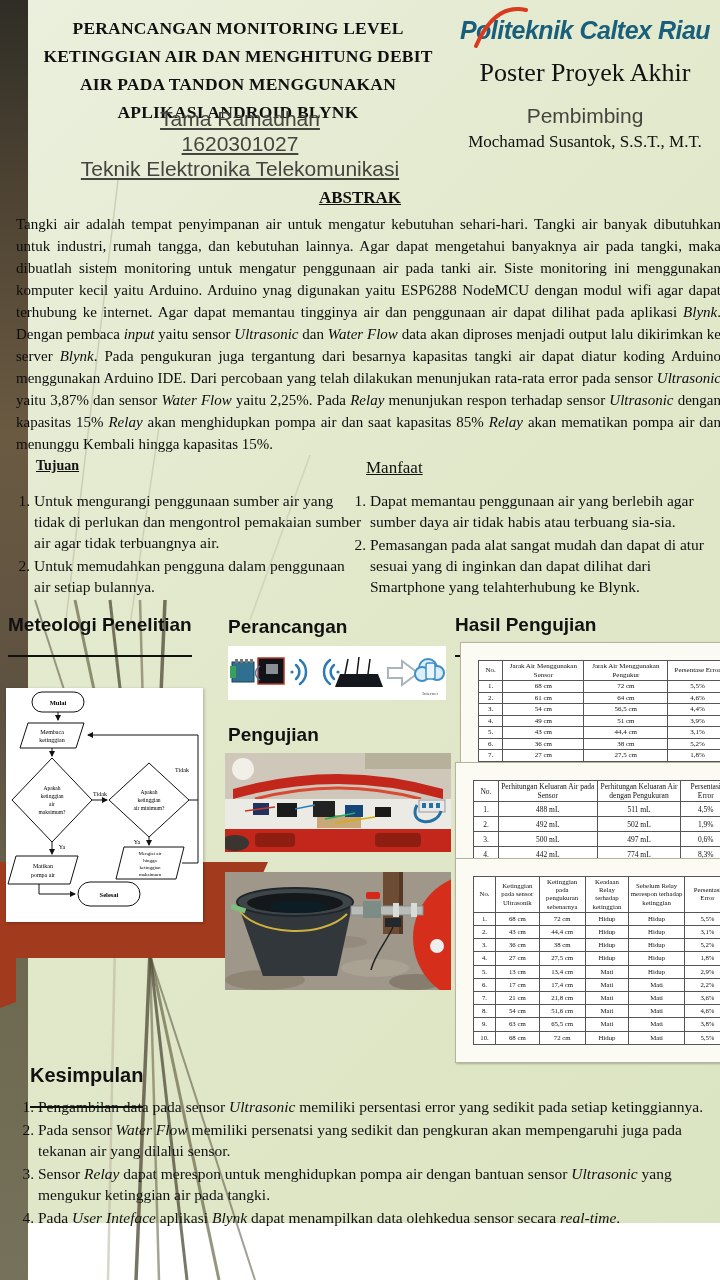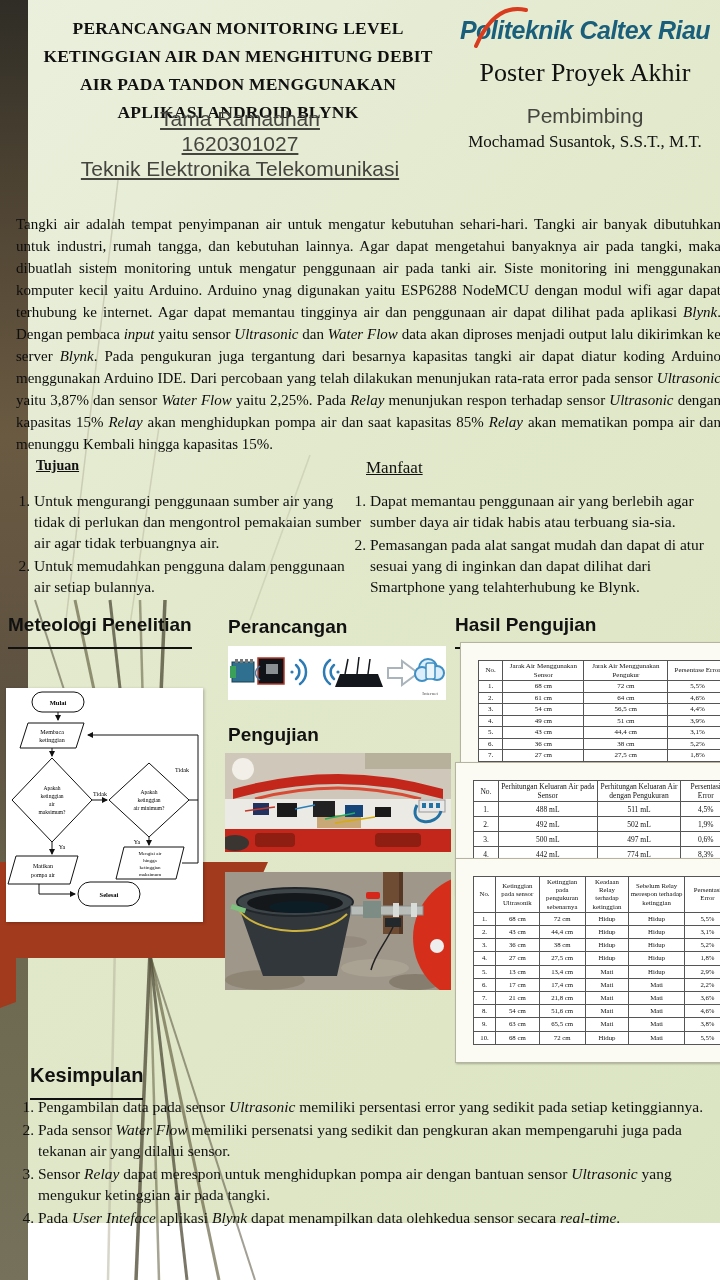--- a/index.html
+++ b/index.html
@@ -39,21 +39,21 @@
   
   .tujuan-heading{left:36px;top:458px;font-weight:bold;font-size:14px;text-decoration:underline;}
   .manfaat-heading{left:366px;top:458px;font-size:17px;text-decoration:underline;text-align:right;}
   ol.goal-list{margin:0;padding-left:22px;font-size:15.5px;line-height:21px;}
   .tujuan-list{left:12px;top:490px;width:330px;}
   .manfaat-list{left:348px;top:490px;width:352px;}
   ol.goal-list li{margin-bottom:2px;}
 
   
   .sec-h{font-family:"Liberation Sans",sans-serif;font-weight:bold;font-size:19px;
-         border-bottom:2px solid #111;padding-bottom:11px;white-space:nowrap;}
+         border-bottom:2px solid #111;padding-bottom:19px;white-space:nowrap;}
   .h-metodologi{left:8px;top:614px;}
   .h-perancangan{left:228px;top:616px;}
   .h-pengujian{left:228px;top:724px;}
   .h-hasil{left:455px;top:614px;}
   .h-kesimpulan{left:30px;top:1064px;font-size:20px;}
 
   
   .flowchart-box{left:6px;top:688px;width:197px;height:234px;background:#fff;
                  box-shadow:1px 1px 3px rgba(0,0,0,.25);}
   .diagram-box{left:228px;top:646px;width:218px;height:54px;background:#fff;}
@@ -127,20 +127,21 @@
     <span class="logo-text">Politeknik Caltex Riau</span>
     <svg class="logo-swoosh" width="64" height="42" viewBox="0 0 64 42">
       <path d="M6,40 C20,8 38,0 56,4" stroke="#d93b1f" stroke-width="4" fill="none" stroke-linecap="round"></path>
     </svg>
   </div>
 
   <div class="abs poster-type">Poster Proyek Akhir</div>
   <div class="abs advisor-label">Pembimbing</div>
   <div class="abs advisor-name">Mochamad Susantok, S.S.T., M.T.</div>
 
+  <div class="abs abstract-heading">ABSTRAK</div>
   <div class="abs abstract-body">Tangki air adalah tempat penyimpanan air untuk mengatur kebutuhan sehari-hari. Tangki air banyak dibutuhkan untuk industri, rumah tangga, dan kebutuhan lainnya. Agar dapat mengetahui banyaknya air pada tangki, maka dibuatlah sistem monitoring untuk mengatur penggunaan air pada tanki air. Siste monitoring ini menggunakan komputer kecil yaitu Arduino. Arduino ynag digunakan yaitu ESP6288 NodeMCU dengan modul wifi agar dapat terhubung ke internet. Agar dapat memantau tingginya air dan penggunaan air dapat dilihat pada aplikasi <i>Blynk</i>. Dengan pembaca <i>input</i> yaitu sensor <i>Ultrasonic</i> dan <i>Water Flow</i> data akan diproses menjadi output lalu dikirimkan ke server <i>Blynk</i>. Pada pengukuran juga tergantung dari besarnya kapasitas tangki air dapat diatur koding Arduino menggunakan Arduino IDE. Dari percobaan yang telah dilakukan menunjukan rata-rata error pada sensor <i>Ultrasonic</i> yaitu 3,87% dan sensor <i>Water Flow</i> yaitu 2,25%. Pada <i>Relay</i> menunjukan respon terhadap sensor <i>Ultrasonic</i> dengan kapasitas 15% <i>Relay</i> akan menghidupkan pompa air dan saat kapasitas 85% <i>Relay</i> akan mematikan pompa air dan menunggu Kembali hingga  kapasitas 15%.</div>
 
   <div class="abs tujuan-heading" style="font-weight:bold;"><span>Tujuan</span></div>
   <ol class="abs goal-list tujuan-list">
       <li>Untuk mengurangi  penggunaan  sumber air yang tidak di perlukan  dan mengontrol  pemakaian sumber  air agar tidak terbuangnya  air.</li>
       <li>Untuk memudahkan  pengguna  dalam penggunaan  air setiap  bulannya.</li>
     </ol>
 
   <div class="abs manfaat-heading"><span>Manfaat</span></div>
   <ol class="abs goal-list manfaat-list">

